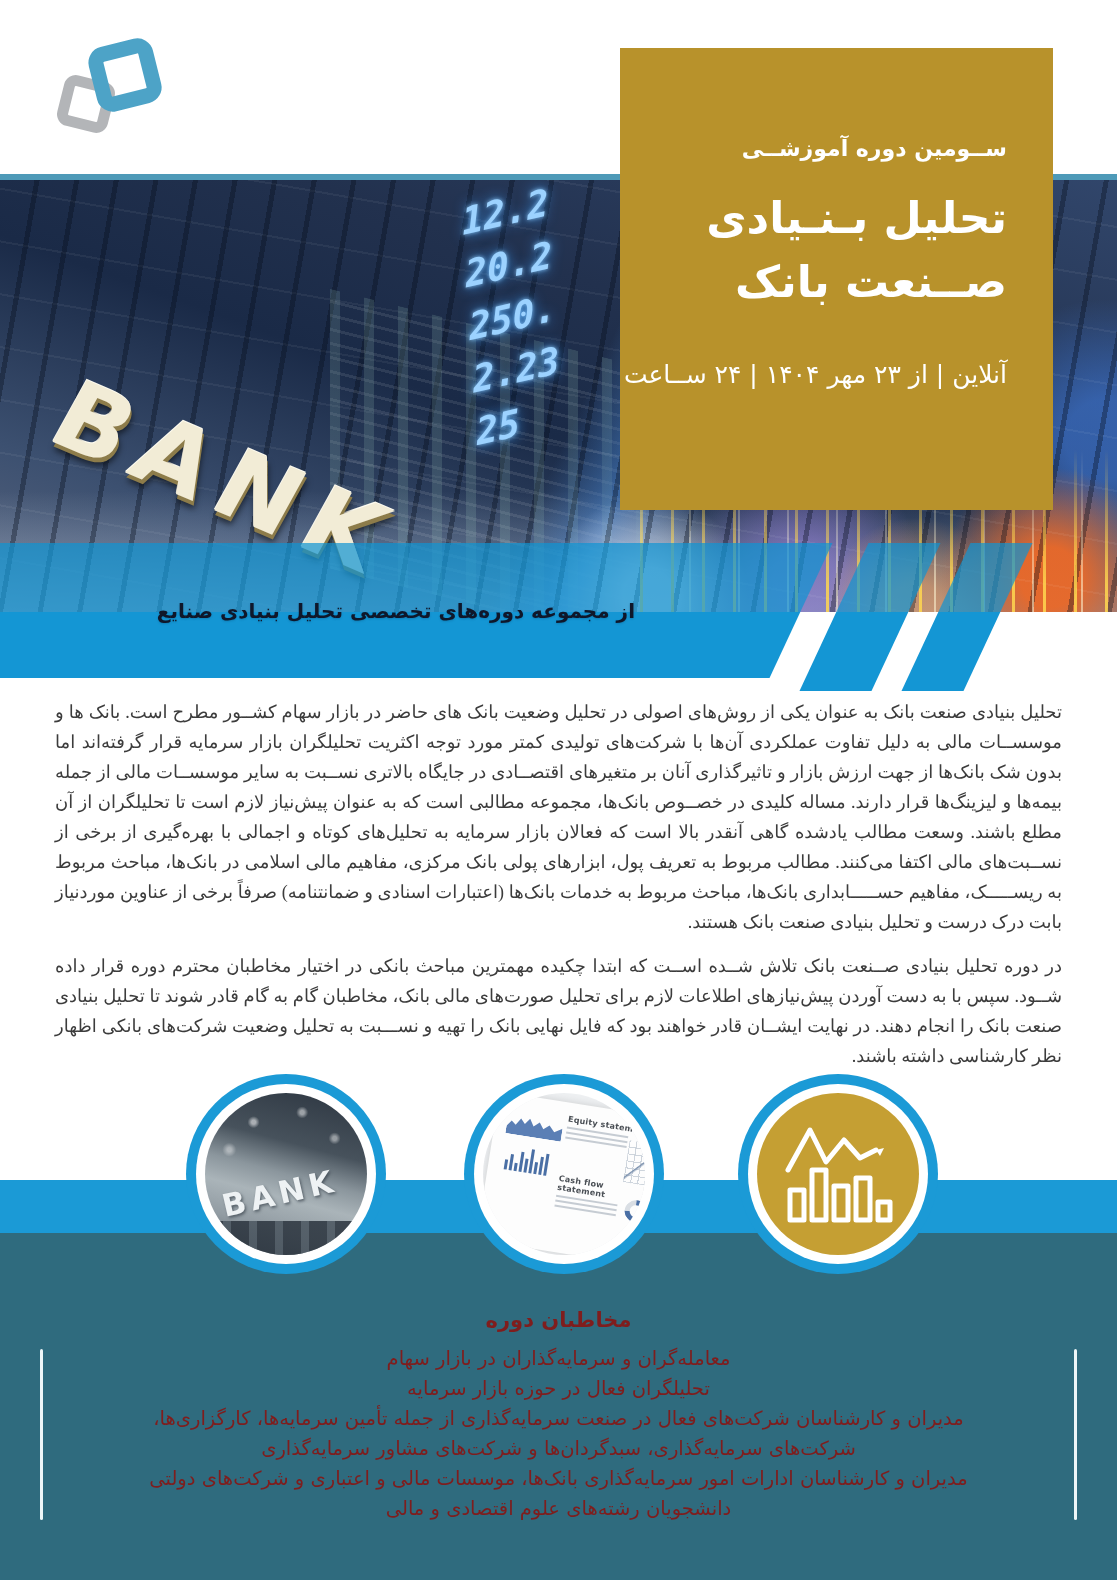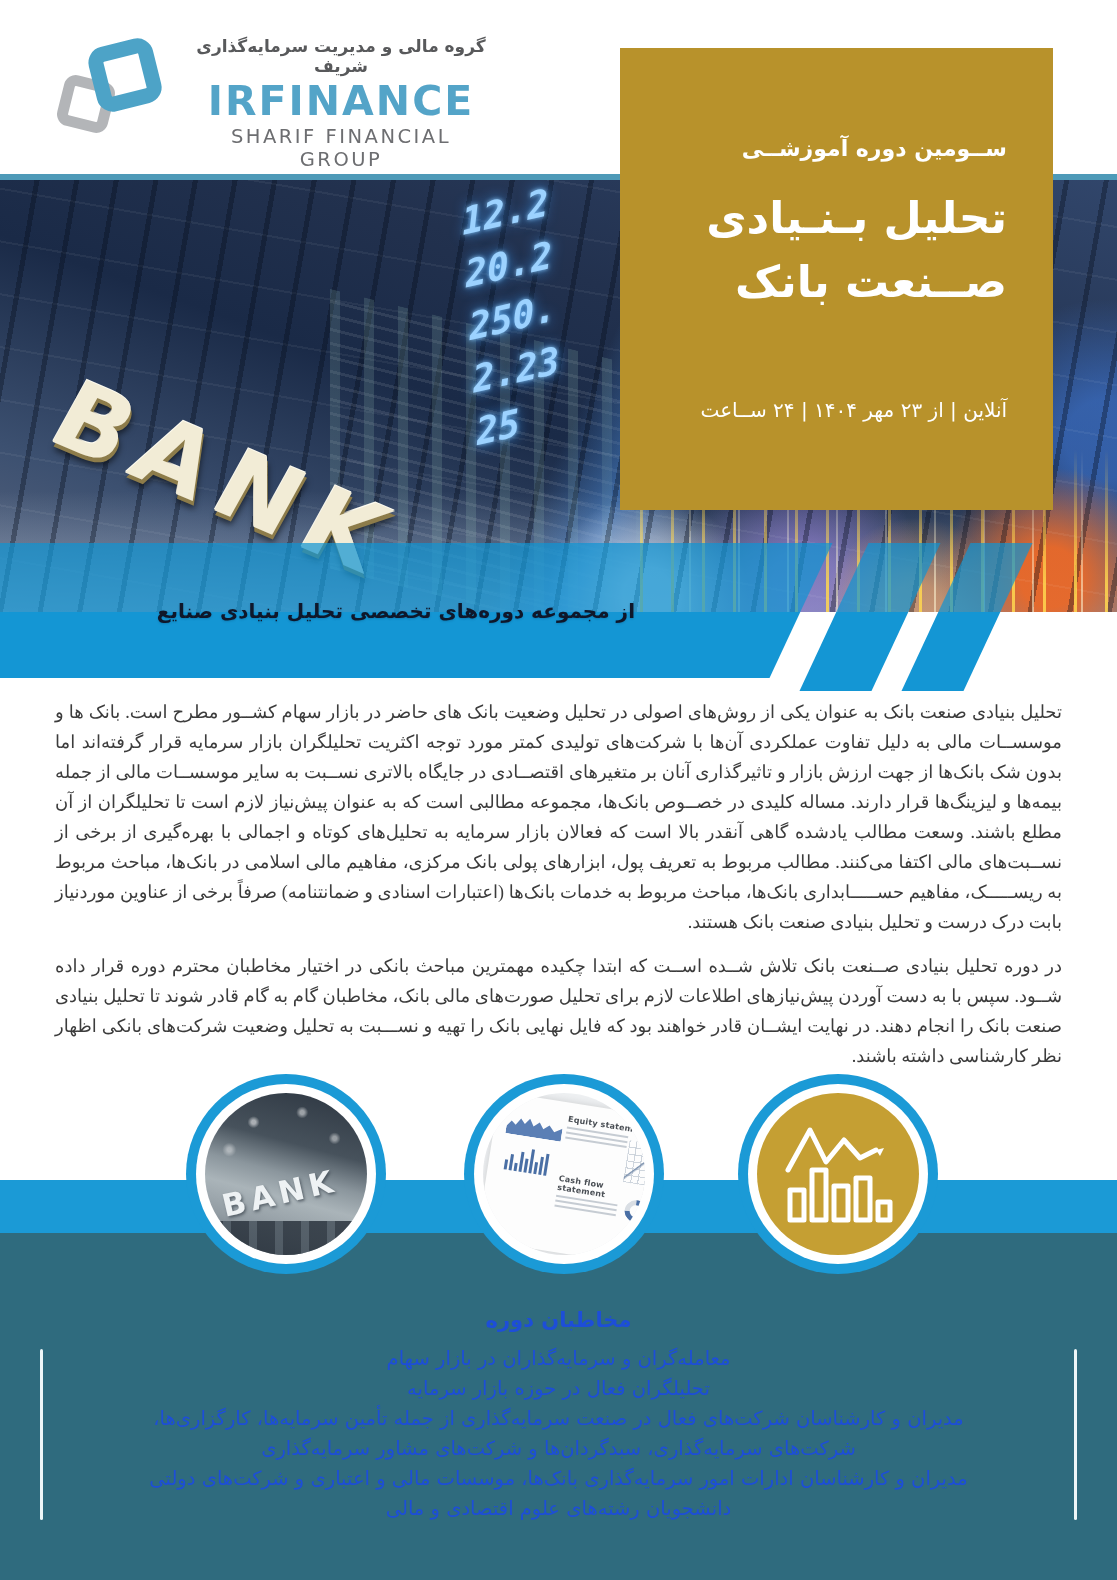--- a/index.html
+++ b/index.html
@@ -52,21 +52,21 @@
     -webkit-mask-image:linear-gradient(115deg,#000 60%,transparent 95%);mask-image:linear-gradient(115deg,#000 60%,transparent 95%);}
   .gold-bars{position:absolute;left:640px;top:255px;width:477px;height:177px;
     background:
       repeating-linear-gradient(90deg, rgba(255,215,80,.85) 0 3px, rgba(0,0,0,0) 3px 31px),
       repeating-linear-gradient(90deg, rgba(255,248,215,.55) 0 2px, rgba(0,0,0,0) 2px 49px);
     -webkit-mask-image:linear-gradient(to top,#000 15%,transparent 92%);mask-image:linear-gradient(to top,#000 15%,transparent 92%);}
   
   .gold-panel{position:absolute;left:620px;top:48px;width:433px;height:462px;background:#b8922b;z-index:6;direction:rtl;}
   .gp-ordinal{position:absolute;top:88px;right:46px;color:#fff;font-size:22px;font-weight:bold;}
   .gp-title{position:absolute;top:138px;right:46px;color:#fff;font-size:44px;font-weight:bold;line-height:64px;}
-  .gp-sch1{position:absolute;top:312px;right:46px;color:#fff;font-size:20px;margin-top:38px;}
+  .gp-sch1{position:absolute;top:312px;right:46px;color:#fff;font-size:25px;}
   .gp-sch2{position:absolute;top:374px;right:46px;color:#fff;font-size:21px;}
   
   .banner{position:absolute;left:0;top:543px;width:1117px;height:150px;z-index:7;}
   .banner .layerA{position:absolute;left:0;top:0;width:100%;height:69px;overflow:hidden;}
   .banner .layerB{position:absolute;left:0;top:69px;width:100%;height:81px;overflow:hidden;}
   .banner .shp{position:absolute;transform:skewX(-25deg);}
   .layerA .shp{top:0;}
   .layerB .shp{top:-69px;}
   .shpMain{left:-90px;width:891px;height:135px;}
   .shpS1{left:834px;width:72px;height:148px;}
@@ -110,41 +110,36 @@
   .grid-chart{position:absolute;right:-14px;top:28px;width:36px;height:42px;background:
       linear-gradient(135deg,transparent 46%,#7a90ad 48%,transparent 52%),
       repeating-linear-gradient(0deg,#cdd4dc 0 1px,transparent 1px 7px),
       repeating-linear-gradient(90deg,#cdd4dc 0 1px,transparent 1px 7px);}
   .donut{position:absolute;right:-6px;top:86px;width:22px;height:22px;border-radius:50%;
     border:5px solid #4a6fa5;border-left-color:#d9dee4;transform:rotate(40deg);}
   .dashes i{display:block;width:16px;height:3px;background:#45617f;margin:4px 0;}
   .dashes{position:absolute;right:0px;top:118px;transform:rotate(9deg);}
   .c3 .content{background:#c59f33;display:flex;align-items:center;justify-content:center;}
   
-  .aud{position:absolute;top:1305px;left:0;width:1117px;direction:rtl;text-align:center;color:#1d4ed8;z-index:9;}
+  .aud{position:absolute;top:1305px;left:0;width:1117px;direction:rtl;text-align:center;color:#7f1d1d;z-index:9;}
   .aud-title{font-size:21px;font-weight:bold;line-height:30px;margin-bottom:9px;}
   .aud-item{font-size:19.5px;line-height:30px;}
   .vline{position:absolute;top:1349px;width:3px;height:171px;background:#eef6f8;border-radius:2px;z-index:9;}
   .vline-l{left:40px;}
   .vline-r{left:1074px;}
 </style>
 </head>
 <body>
 
 <div class="poster">
 
   <div class="logo-wrap">
     <div class="logo-mark">
       <div class="sq-gray"></div>
       <div class="sq-blue"></div>
-    </div>
-    <div class="logo-text">
-      <div class="logo-tagline">گروه مالی و مدیریت سرمایه‌گذاری شریف</div>
-      <div class="logo-brand">IRFINANCE</div>
-      <div class="logo-sub">SHARIF FINANCIAL GROUP</div>
     </div>
   </div>
 
   <div class="photo-topline"></div>
   <div class="hero-photo">
     <div class="mullions"></div>
     <div class="micro-digits"></div>
     <div class="bank-3d">BANK</div>
     <div class="ticker-col">
       <span class="ticker-num">12.2</span>

